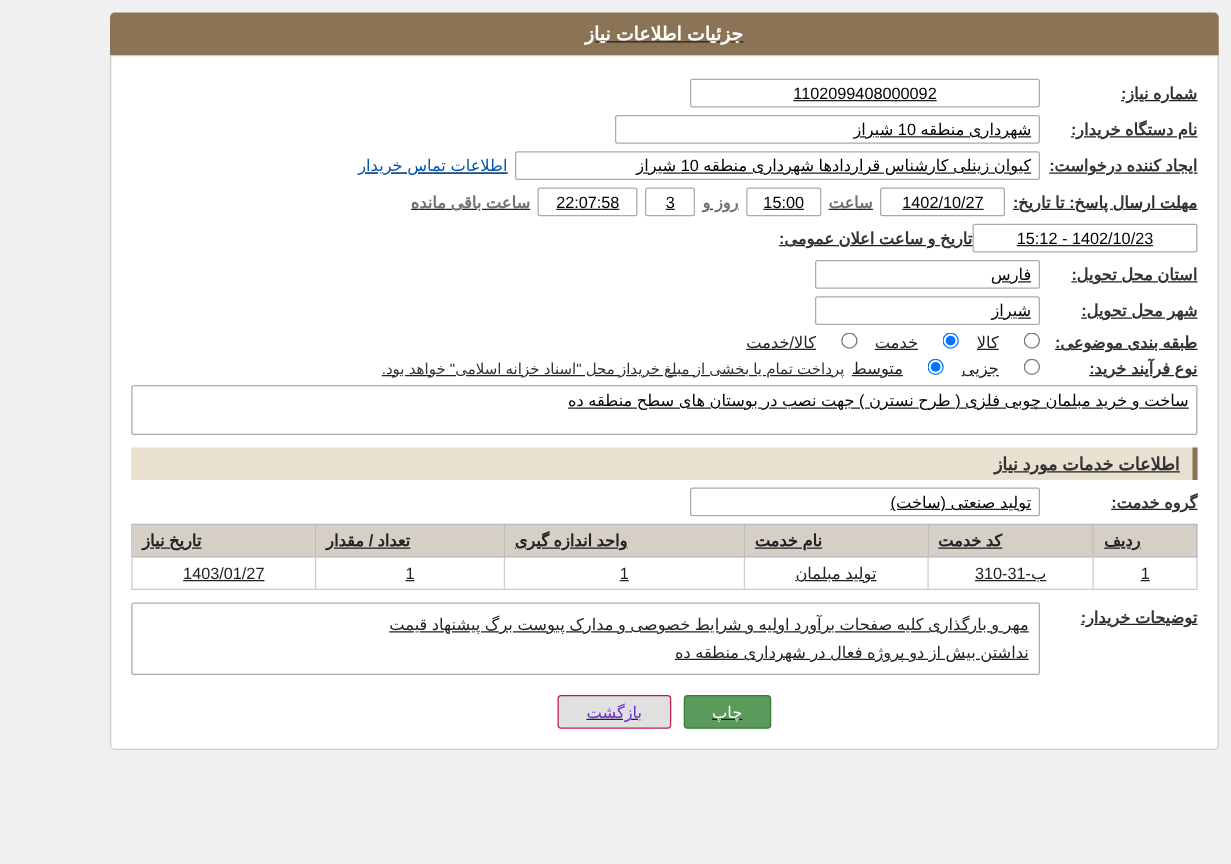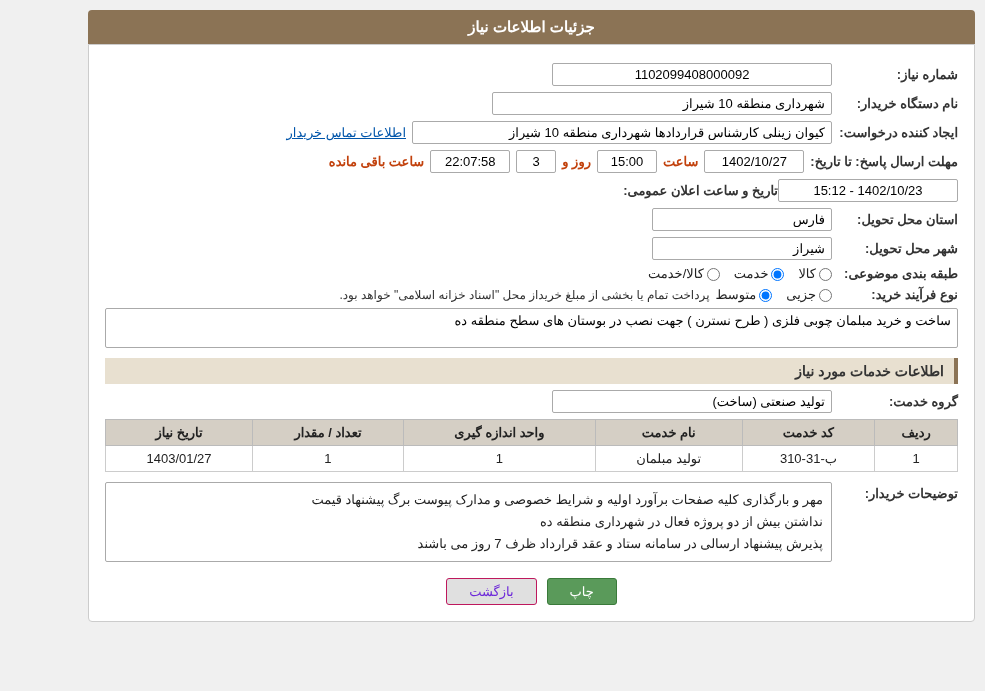--- a/index.html
+++ b/index.html
@@ -8,20 +8,21 @@
       font-size: 13px;
       direction: rtl;
       background: #f0f0f0;
       color: #222;
     }
     .page-wrapper {
       width: 907px;
       min-height: 691px;
       background: #f0f0f0;
       padding: 10px;
+      text-decoration: underline;
     }
     .header-bar {
       background: #8B7355;
       color: #fff;
       text-align: center;
       padding: 8px 16px;
       font-size: 15px;
       font-weight: bold;
       border-radius: 4px 4px 0 0;
       margin-bottom: 0;
@@ -72,22 +73,22 @@
       text-decoration: underline;
       cursor: pointer;
     }
     .radio-group {
       display: flex;
       gap: 14px;
       align-items: center;
     }
     .radio-item {
       display: flex;
-      align-items: flex-end;
-      gap: 3px;
+      align-items: flex-start;
+      gap: 20px;
     }
     .note-text {
       color: #333;
       font-size: 12px;
     }
     .textarea-box {
       border: 1px solid #aaa;
       background: #fff;
       padding: 4px 6px;
       font-size: 13px;
@@ -100,21 +101,21 @@
     .service-table {
       width: 100%;
       border-collapse: collapse;
       margin-top: 6px;
       font-size: 13px;
     }
     .service-table th {
       background: #d5cfc5;
       border: 1px solid #bbb;
       padding: 5px 8px;
-      text-align: center;
+      text-align: left;
       font-weight: bold;
     }
     .service-table td {
       border: 1px solid #ccc;
       padding: 5px 8px;
       text-align: center;
       background: #fff;
     }
     .btn-print {
       background: #5a9a5a;
@@ -147,21 +148,21 @@
       padding: 6px 8px;
       background: #fff;
       font-size: 13px;
       direction: rtl;
       border-radius: 2px;
       line-height: 1.7;
       flex: 1;
     }
     .inline-label {
       font-weight: bold;
-      color: #c2410c;
+      color: #737373;
       white-space: nowrap;
     }
   </style>
 </head>
 <body>
 
 <div class="page-wrapper">
   <div class="header-bar">جزئیات اطلاعات نیاز</div>
   <div class="main-card">
 
@@ -272,21 +273,20 @@
             <td>1403/01/27</td>
           </tr>
         </tbody>
     </table>
 
     <div class="row" style="margin-top:10px; align-items:flex-start;">
       <span class="label" style="margin-top:4px;">توضیحات خریدار:</span>
       <div class="notes-box">
         <div>مهر و بارگذاری کلیه صفحات برآورد اولیه و شرایط خصوصی و مدارک پیوست برگ پیشنهاد قیمت</div>
         <div>نداشتن بیش از دو پروژه فعال در شهرداری منطقه ده</div>
-        <div>پذیرش پیشنهاد ارسالی در سامانه ستاد و عقد قرارداد ظرف 7 روز می باشند</div>
       </div>
     </div>
 
     <div class="btn-row">
       <button class="btn-print">چاپ</button>
       <button class="btn-back">بازگشت</button>
     </div>
 
   </div>
 </div>

